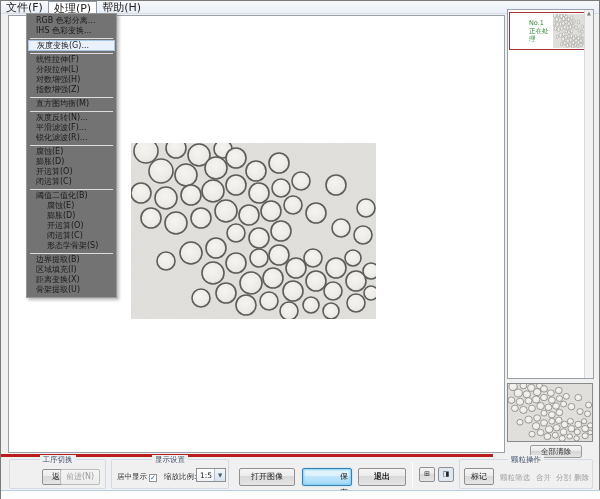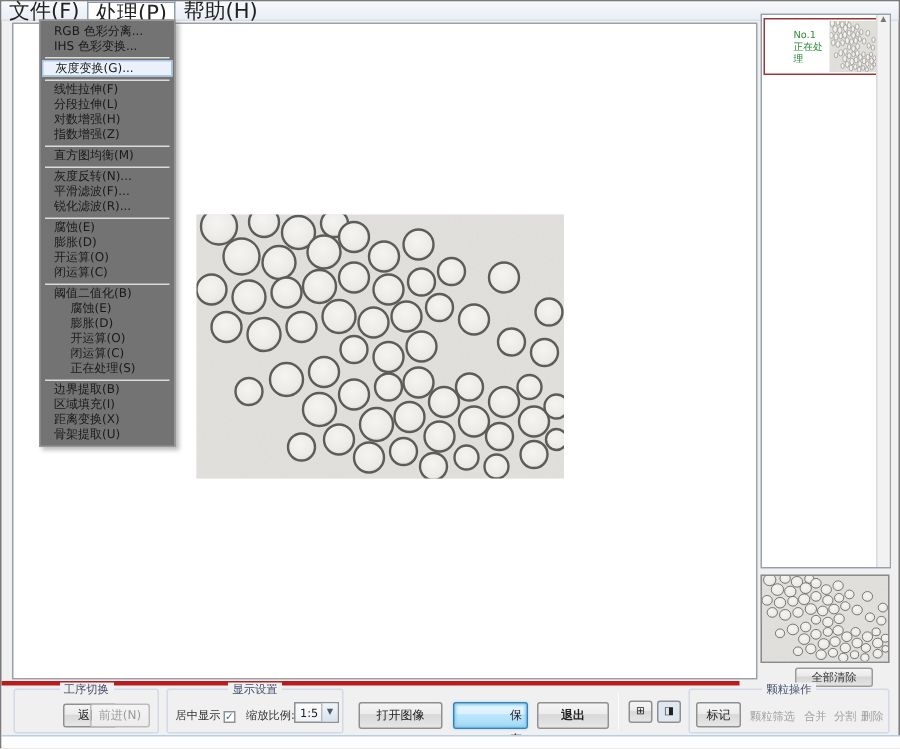--- a/index.html
+++ b/index.html
@@ -3,21 +3,21 @@
 <meta charset="utf-8">
 <style>
   * { margin:0; padding:0; box-sizing:border-box; }
   html,body { width:600px; height:499px; }
   body { font-family:"DejaVu Sans", sans-serif; background:#f0f0f0; position:relative; overflow:hidden; }
   .window { position:absolute; left:0; top:0; width:600px; height:499px; border:1px solid #7a7a7a; background:#f0f0f0; }
 
   
   .menubar { position:absolute; left:0; top:0; width:100%; height:13px;
     background:linear-gradient(#f7f9fc,#e9eff7); border-bottom:1px solid #d8dfe8;
-    display:flex; align-items:stretch; font-size:14px; color:#222;text-align:right; }
+    display:flex; align-items:stretch; font-size:11px; color:#222;text-align:right; }
   .menubar .mitem { padding:1px 5px 0 5px; line-height:12px; cursor:default; }
   .menubar .mitem.active { background:#ffffff; border:1px solid #8d9bab; border-bottom:none; }
 
   
   .client { position:absolute; left:7px; top:14px; width:497px; height:438px;
     background:#ffffff; border:1px solid #98a0a9; }
 
   
   .dropdown { position:absolute; left:25px; top:12px; width:91px;
     background:#737373; border:1px solid #979797; box-shadow:2px 2px 3px rgba(0,0,0,0.28);
@@ -184,21 +184,21 @@
       <div class="ditem">腐蚀(E)</div>
       <div class="ditem">膨胀(D)</div>
       <div class="ditem">开运算(O)</div>
       <div class="ditem">闭运算(C)</div>
       <div class="dsep"></div>
       <div class="ditem">阈值二值化(B)</div>
       <div class="ditem indent">腐蚀(E)</div>
       <div class="ditem indent">膨胀(D)</div>
       <div class="ditem indent">开运算(O)</div>
       <div class="ditem indent">闭运算(C)</div>
-      <div class="ditem indent">正在处理(S)</div>
+      <div class="ditem indent">形态学骨架(S)</div>
       <div class="dsep"></div>
       <div class="ditem">边界提取(B)</div>
       <div class="ditem">区域填充(I)</div>
       <div class="ditem">距离变换(X)</div>
       <div class="ditem">骨架提取(U)</div>
     </div>
 
   <div class="side-list">
     <div class="list-item">
       <div class="txt">

